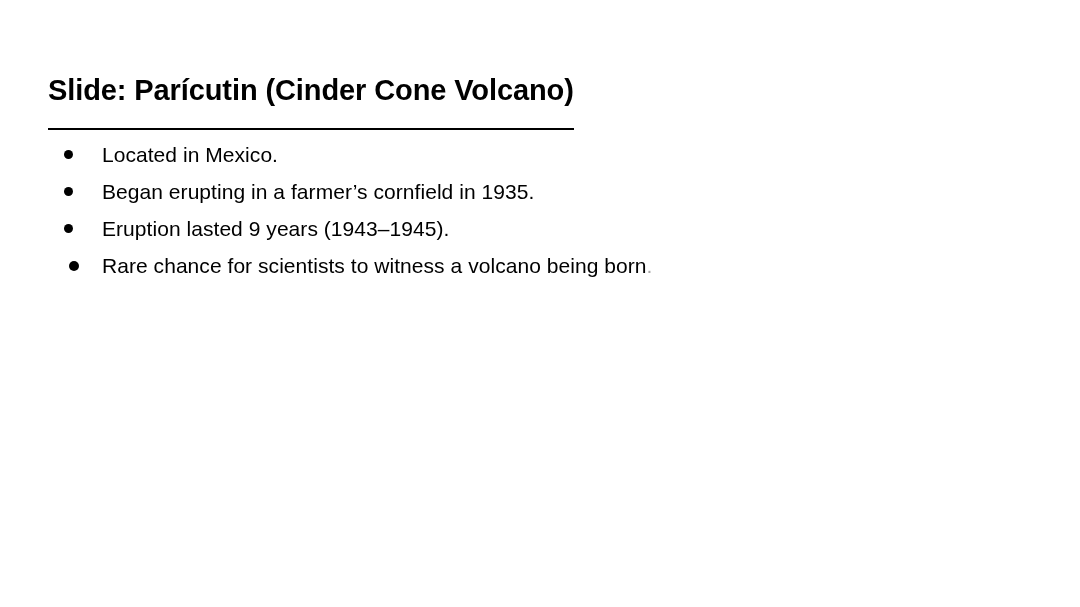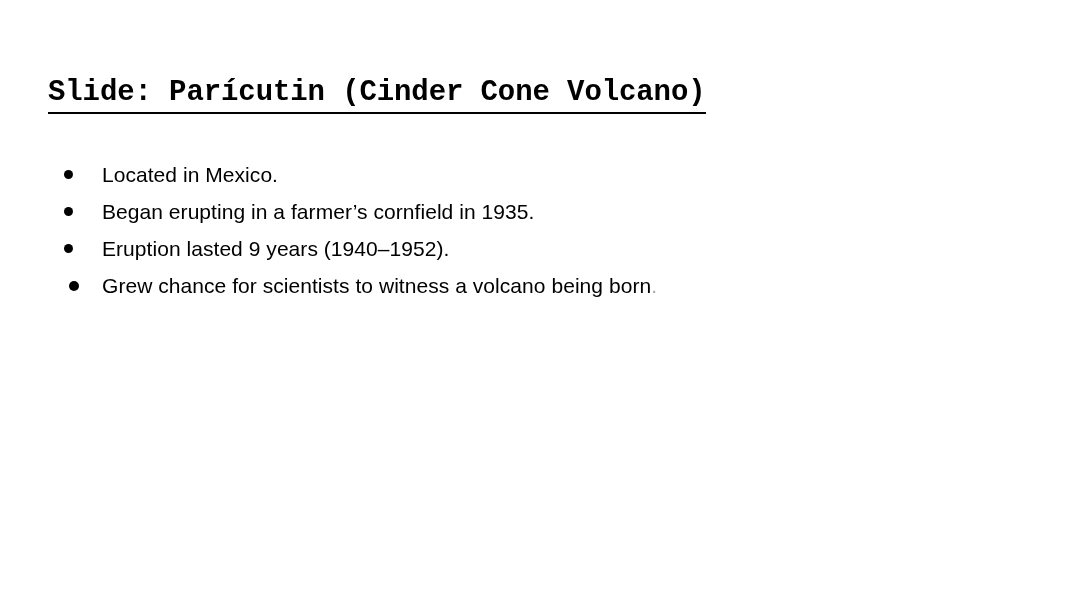--- a/index.html
+++ b/index.html
@@ -30,29 +30,28 @@
     font-size: 29px;
     font-weight: bold;
     color: #000000;
     letter-spacing: -0.1px;
     white-space: nowrap;
     line-height: 1.15;
   }
   .slide-title .title-underline {
     display: inline-block;
     border-bottom: 2.5px solid #000000;
-    padding-bottom: 3px;
-    font-family: Liberation Mono, monospace;
+    padding-bottom: 21px;
   }
 
   
   .bullet-list {
     position: absolute;
     left: 0;
-    top: 160px;
+    top: 140px;
     width: 1064px;
   }
   .bullet-item {
     position: relative;
     height: 37px;
     display: flex;
     align-items: flex-start;
     white-space: nowrap;
   }
   .bullet-marker {
@@ -99,23 +98,23 @@
     </div>
 
     <div class="bullet-item">
       <span class="bullet-marker"></span>
       <span class="bullet-text">Began erupting in a farmer’s cornfield in 1935.</span>
     </div>
 
 
     <div class="bullet-item">
       <span class="bullet-marker"></span>
-      <span class="bullet-text">Eruption lasted 9 years (1940–1952).</span>
+      <span class="bullet-text">Eruption lasted 9 years (1943–1945).</span>
     </div>
 
     <div class="bullet-item indented">
       <span class="bullet-marker"></span>
-      <span class="bullet-text"><span>Grew chance for scientists to witness a volcano being born</span><span class="trailing-dot">.</span></span>
+      <span class="bullet-text"><span>Rare chance for scientists to witness a volcano being born</span><span class="trailing-dot">.</span></span>
     </div>
 
   </div>
 
 </div>
 
 </body></html>

